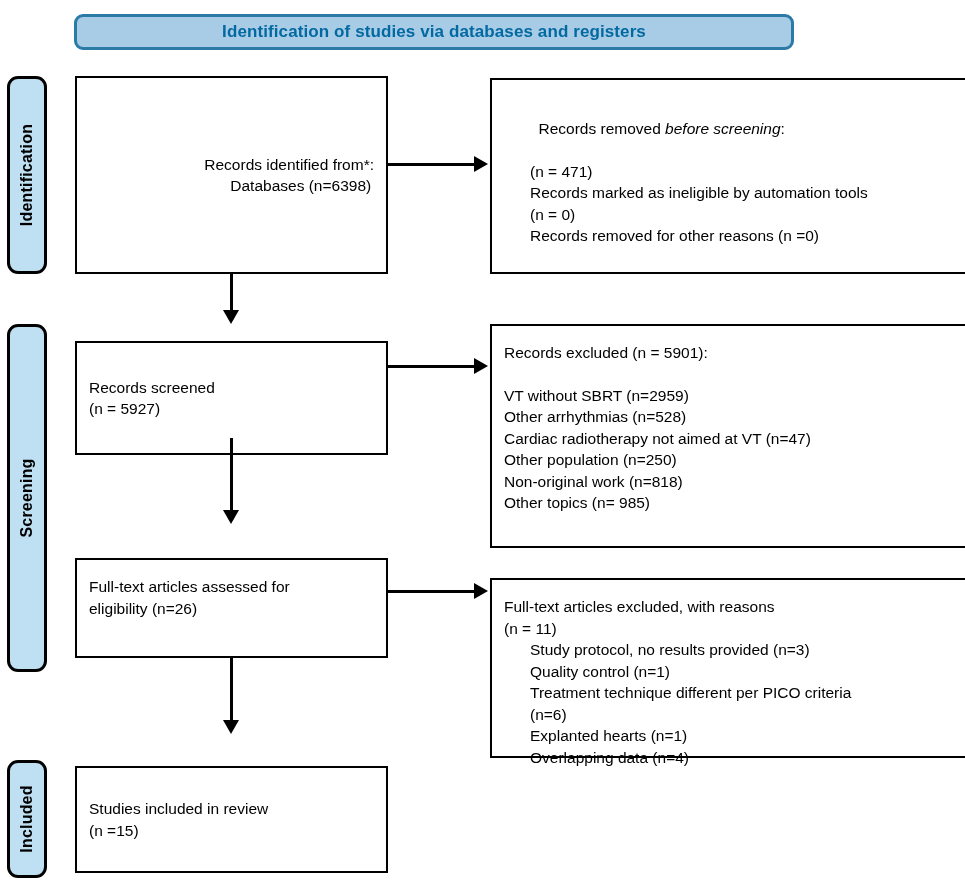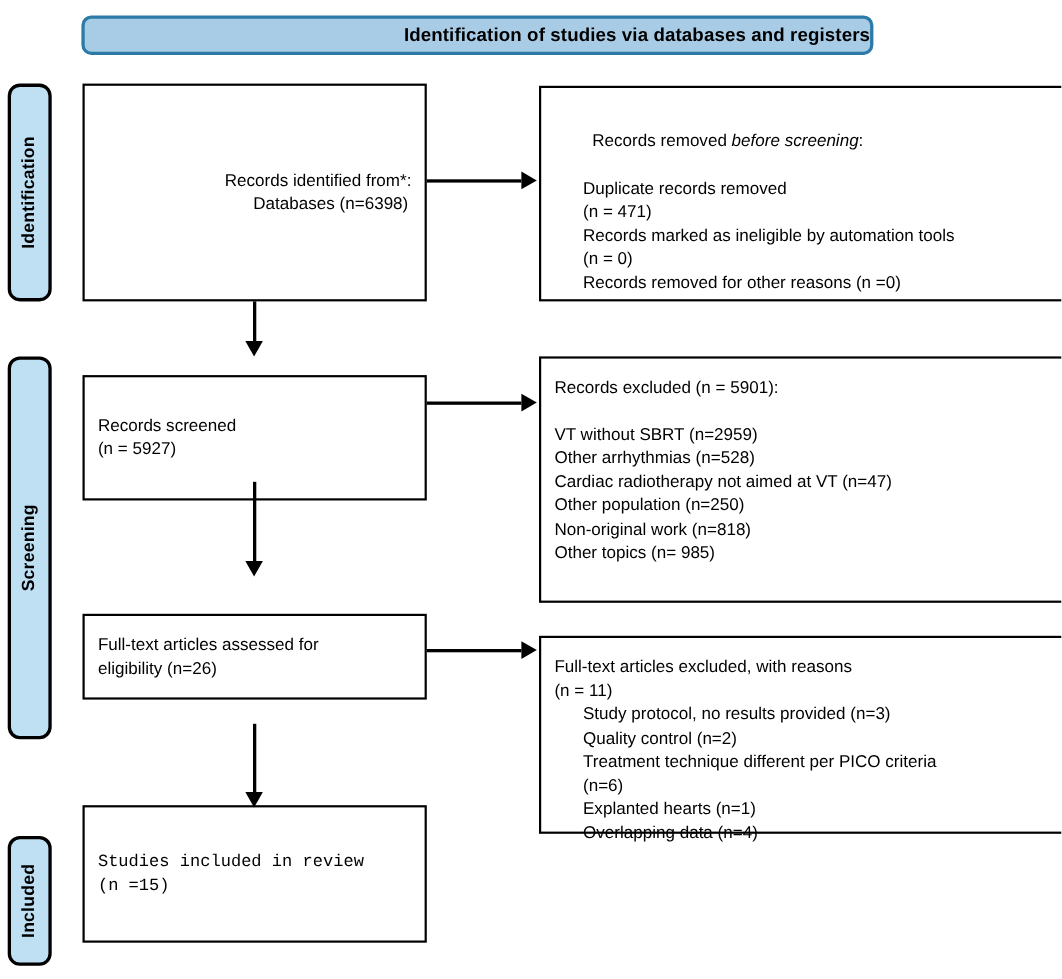--- a/index.html
+++ b/index.html
@@ -21,25 +21,25 @@
 
   
   .banner {
     position: absolute;
     box-sizing: border-box;
     background: #a8cce6;
     border: 3px solid #2b7ba6;
     border-radius: 9px;
     display: flex;
     align-items: center;
-    justify-content: flex-end;
+    justify-content: center;
     font-weight: bold;
     font-size: 17px;
     letter-spacing: 0.1px;
-    color: #000000;
+    color: #0369a1;
   }
 
   
   .stage {
     position: absolute;
     box-sizing: border-box;
     background: #bfdff2;
     border: 3px solid #000000;
     border-radius: 11px;
     display: flex;
@@ -144,21 +144,20 @@
       <div class="line">Records identified from*:</div>
       <div class="line ind">Databases (n=6398)</div>
     </div>
   </div>
 
   <div class="box topalign" style="left:490px; top:78px; width:485px; height:196px;">
     <div class="inner">
       <div class="line">
         <span>Records removed </span><em>before screening</em><span>:</span>
       </div>
-      <div class="line ind">Duplicate records removed</div>
       <div class="line ind">(n = 471)</div>
       <div class="line ind">Records marked as ineligible by automation tools</div>
       <div class="line ind">(n = 0)</div>
       <div class="line ind">Records removed for other reasons (n =0)</div>
     </div>
   </div>
 
   <div class="box" style="left:75px; top:341px; width:313px; height:114px;">
     <div class="inner">
       <div class="line">Records screened</div>
@@ -172,41 +171,41 @@
       <div class="line gap"></div>
       <div class="line">VT without SBRT (n=2959)</div>
       <div class="line">Other arrhythmias (n=528)</div>
       <div class="line">Cardiac radiotherapy not aimed at VT (n=47)</div>
       <div class="line">Other population (n=250)</div>
       <div class="line">Non-original work (n=818)</div>
       <div class="line">Other topics (n= 985)</div>
     </div>
   </div>
 
-  <div class="box topalign" style="left:75px; top:558px; width:313px; height:78px;">
+  <div class="box topalign" style="left:75px; top:558px; width:313px; height:100px;">
     <div class="inner">
       <div class="line">Full-text articles assessed for</div>
       <div class="line">eligibility (n=26)</div>
     </div>
   </div>
 
   <div class="box topalign" style="left:490px; top:578px; width:485px; height:180px;">
     <div class="inner">
       <div class="line">Full-text articles excluded, with reasons</div>
       <div class="line">(n = 11)</div>
       <div class="line ind">Study protocol, no results provided (n=3)</div>
-      <div class="line ind">Quality control (n=2)</div>
+      <div class="line ind">Quality control (n=1)</div>
       <div class="line ind">Treatment technique different per PICO criteria</div>
       <div class="line ind">(n=6)</div>
       <div class="line ind">Explanted hearts (n=1)</div>
       <div class="line ind">Overlapping data (n=4)</div>
     </div>
   </div>
 
-  <div class="box" style="left:75px; top:732px; width:313px; height:125px;font-family:Liberation Mono, monospace;">
+  <div class="box" style="left:75px; top:766px; width:313px; height:107px;">
     <div class="inner">
       <div class="line">Studies included in review</div>
       <div class="line">(n =15)</div>
     </div>
   </div>
 
   <div class="hline" style="left:388px; top:163px; width:86px;"></div>
   <div class="arrow-right" style="left:474px; top:156px;"></div>
 
   <div class="vline" style="left:230px; top:274px; width:2.5px; height:36px;"></div>

